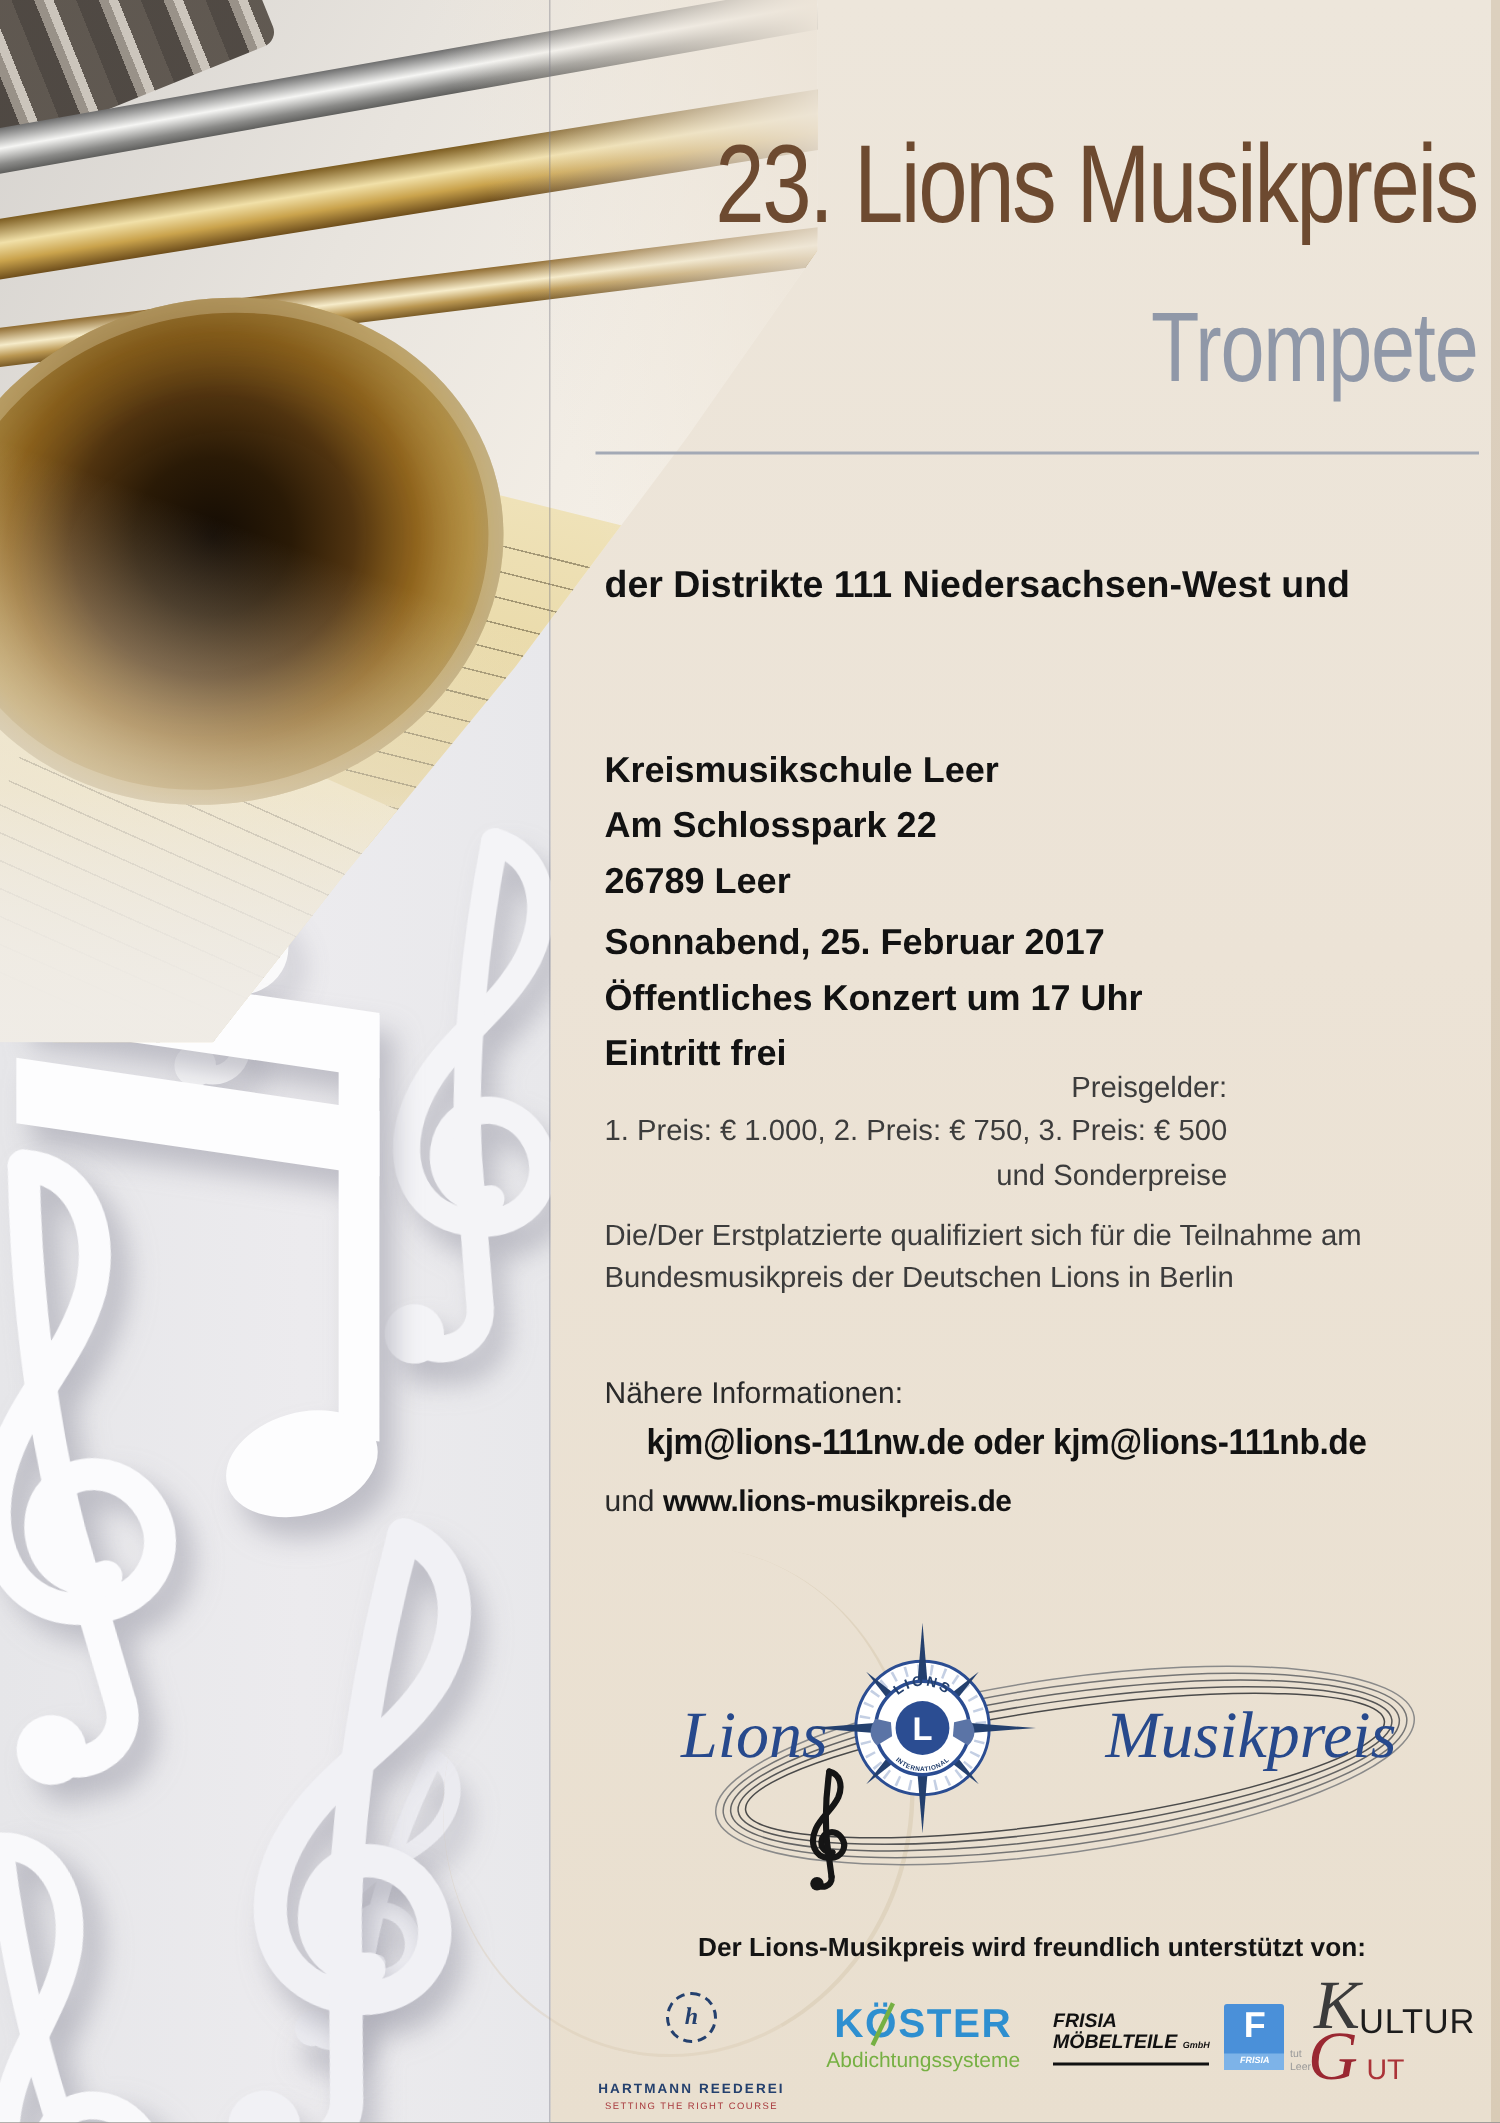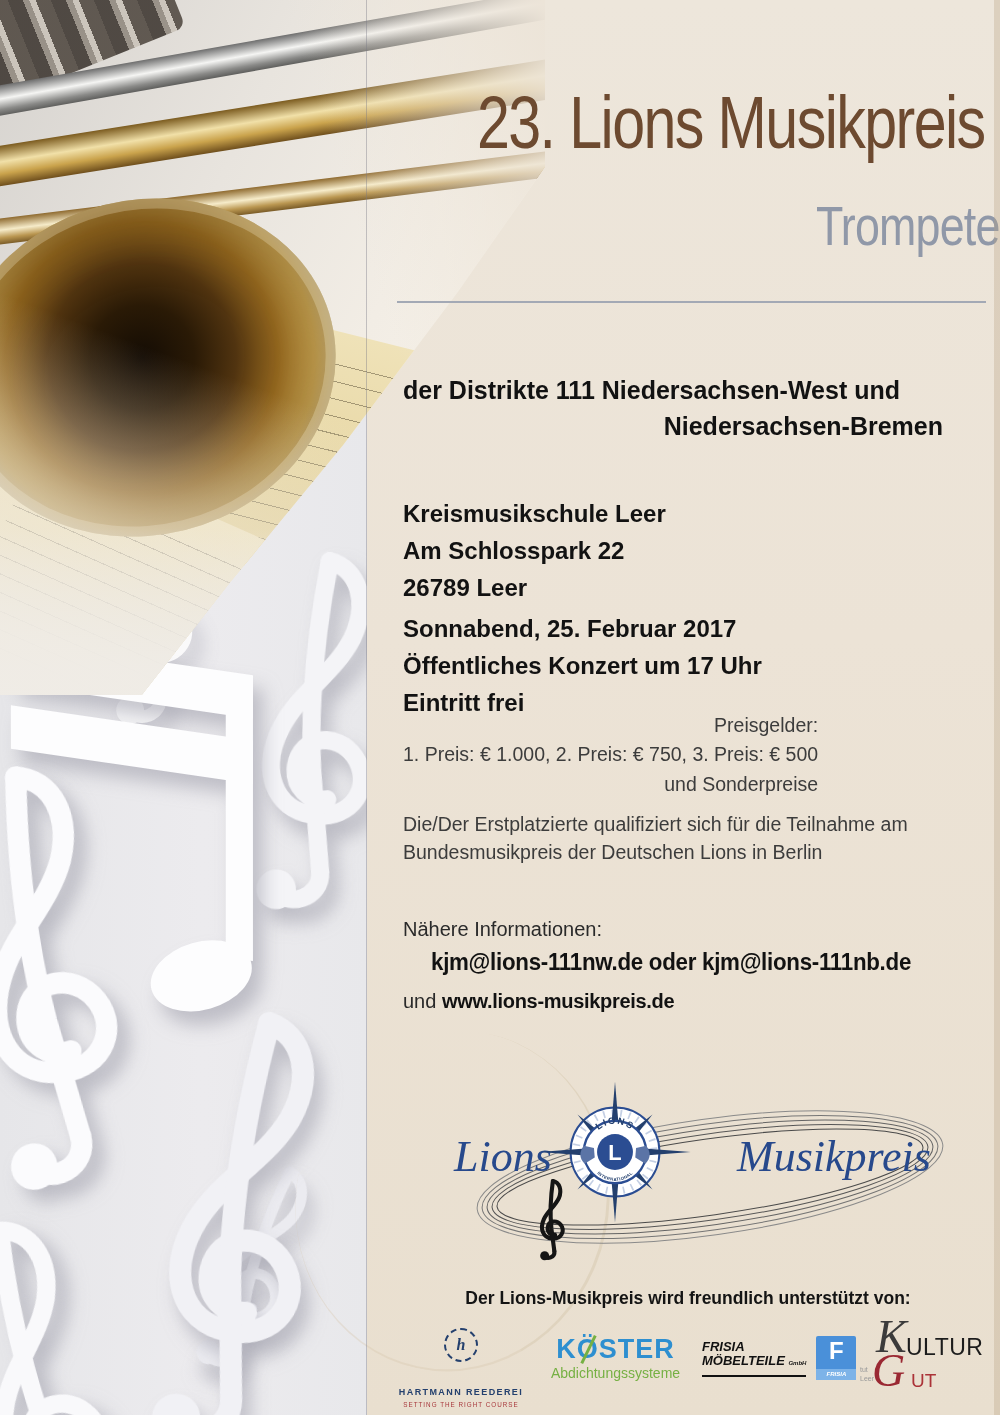--- a/index.html
+++ b/index.html
@@ -37,21 +37,21 @@
   .ph-bell{left:-48px;top:200px;width:385px;height:335px;border-radius:50%;transform:rotate(-14deg);
     background:radial-gradient(circle at 50% 47%,#140c04 0%,#2a1a06 20%,#513410 36%,#96691f 52%,#d4ad56 66%,#eedca8 78%,#f8f2e0 88%,rgba(248,242,224,0) 98%);
     box-shadow:inset 0 0 0 10px rgba(252,244,220,.25),inset 0 0 60px 20px rgba(40,25,5,.35);}
   .photo::after{content:'';position:absolute;inset:0;
     background:linear-gradient(252deg,#ece4d8 0%,rgba(236,228,216,.75) 9%,rgba(236,228,216,0) 34%),
                linear-gradient(200deg,rgba(236,228,216,0) 55%,rgba(240,236,229,.9) 93%),
                linear-gradient(to bottom,rgba(234,234,236,0) 76%,rgba(234,234,237,.95) 97%);}
   
   .title{position:absolute;top:86px;right:15px;z-index:5;font-size:74px;line-height:1;color:#6d4a30;white-space:nowrap;}
   .title>span{display:inline-block;transform:scaleX(.8);transform-origin:100% 50%;letter-spacing:-2px;}
-  .subtitle{position:absolute;top:198px;right:0;z-index:5;font-size:56px;line-height:1;color:#9098a8;white-space:nowrap;}
+  .subtitle{position:absolute;top:198px;right:15px;z-index:5;font-size:66px;line-height:1;color:#9098a8;white-space:nowrap;}
   .subtitle>span{display:inline-block;transform:scaleX(.8);transform-origin:100% 50%;letter-spacing:-1px;}
   .divider{position:absolute;top:301px;left:397px;width:589px;border-top:2px solid #a3a9b5;z-index:5;}
   
   .txt{position:absolute;z-index:5;color:#121212;}
   .district{top:372px;left:403px;width:540px;font-size:25px;font-weight:700;line-height:1.45;}
   .district .r{text-align:right;}
   .venue{top:495px;left:403px;font-size:24px;font-weight:700;line-height:1.55;}
   .event{top:610px;left:403px;font-size:24px;font-weight:700;line-height:1.55;}
   .prizes{top:711px;left:403px;font-size:19.5px;font-weight:400;line-height:1.5;color:#3c3c3c;text-align:right;}
   .qual{top:810px;left:403px;font-size:19.5px;font-weight:400;line-height:1.45;color:#3c3c3c;}
@@ -160,21 +160,20 @@
 
   <div class="col-hairline"></div>
   <div class="edge-strip"></div>
 
   <div class="title"><span>23. Lions Musikpreis</span></div>
   <div class="subtitle"><span>Trompete</span></div>
   <div class="divider"></div>
 
   <div class="txt district">
     <div>der Distrikte 111 Niedersachsen-West und</div>
-    <div class="r">Niedersachsen-Bremen</div>
   </div>
 
   <div class="txt venue">
     <div>Kreismusikschule Leer</div>
     <div>Am Schlosspark 22</div>
     <div>26789 Leer</div>
   </div>
 
   <div class="txt event">
     <div>Sonnabend, 25. Februar 2017</div>

